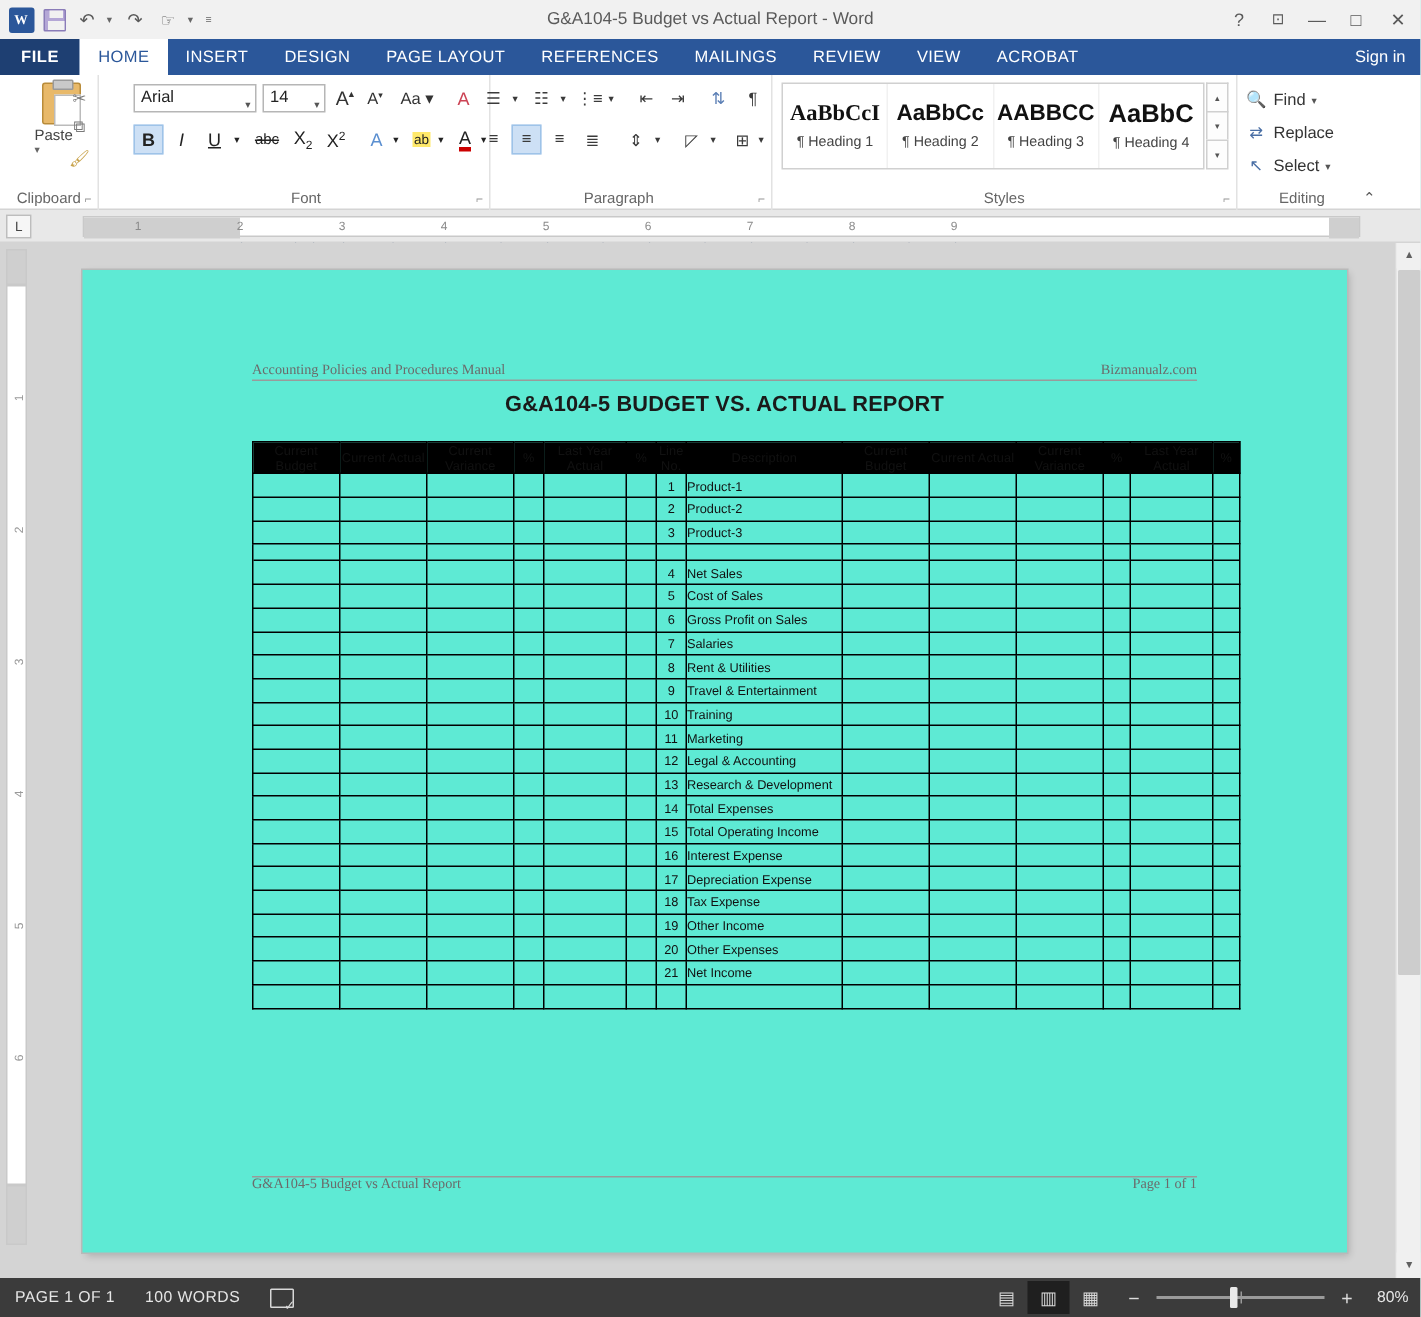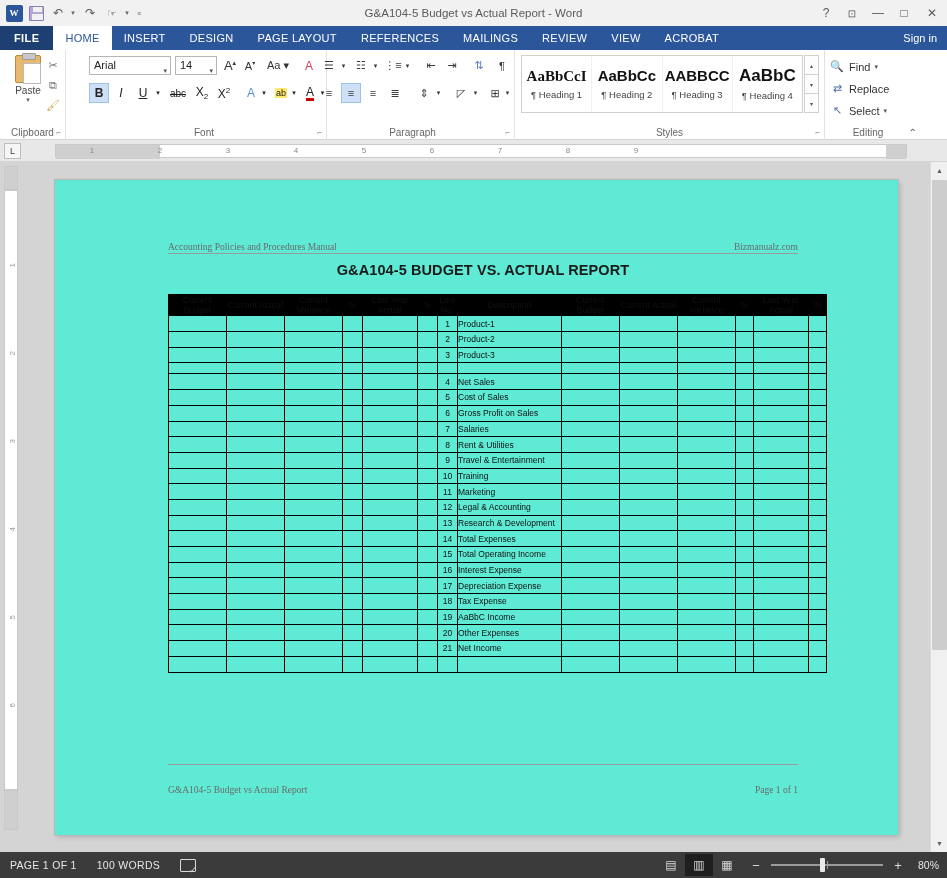--- a/index.html
+++ b/index.html
@@ -84,21 +84,21 @@
     position: absolute; bottom: 2px; width: 100%; text-align: center;
     font-size: 10px; color: #666;
   }
   .dlg {
     position: absolute; bottom: 3px; right: 4px; font-size: 8px; color: #999;
   }
 
   
   .g-clip { left: 0; width: 66px; }
   .paste-btn {
-    position: absolute; left: 10px; top: 5px; width: 36px; text-align: center;
+    position: absolute; left: 23px; top: 5px; width: 36px; text-align: left;
   }
   .clipboard-ic {
     width: 26px; height: 28px; margin: 0 auto; position: relative;
     background: #e8b96a; border: 1px solid #b98c3a; border-radius: 2px;
   }
   .clipboard-ic::before {
     content:""; position:absolute; left:6px; top:-3px; width:12px; height:5px;
     background:#c9c9c9; border:1px solid #9a9a9a; border-radius:1px;
   }
   .clipboard-ic::after {
@@ -238,21 +238,21 @@
     border-bottom: 1px solid #9a9a9a; padding-bottom: 1px;
     display: flex; justify-content: space-between;
     font-family: "Liberation Serif", serif; font-size: 9.5px; color: #6b6b6b;
   }
   .doc-title {
     position: absolute; left: 113px; top: 82px; width: 630px; text-align: center;
     font-size: 14.5px; font-weight: bold; color: #1a1a1a; letter-spacing: .1px;
   }
   .doc-footer {
     position: absolute; left: 113px; bottom: 40px; width: 630px;
-    border-top: 1px solid #9a9a9a; padding-top: 20px;
+    border-top: 1px solid #9a9a9a; padding-top: 0;
     display: flex; justify-content: space-between;
     font-family: "Liberation Serif", serif; font-size: 9.5px; color: #6b6b6b;
   }
 
   
   table.report {
     position: absolute; left: 113px; top: 114px;
     border-collapse: collapse; table-layout: fixed; width: 630px;
   }
   table.report td, table.report th {
@@ -984,21 +984,21 @@
               <td class="empty">&nbsp;</td>
             </tr>
             <tr>
               <td class="empty">&nbsp;</td>
               <td class="empty">&nbsp;</td>
               <td class="empty">&nbsp;</td>
               <td class="empty">&nbsp;</td>
               <td class="empty">&nbsp;</td>
               <td class="empty">&nbsp;</td>
               <td class="lineno">19</td>
-              <td class="desc">AaBbC Income</td>
+              <td class="desc">Other Income</td>
               <td class="empty">&nbsp;</td>
               <td class="empty">&nbsp;</td>
               <td class="empty">&nbsp;</td>
               <td class="empty">&nbsp;</td>
               <td class="empty">&nbsp;</td>
               <td class="empty">&nbsp;</td>
             </tr>
             <tr>
               <td class="empty">&nbsp;</td>
               <td class="empty">&nbsp;</td>

